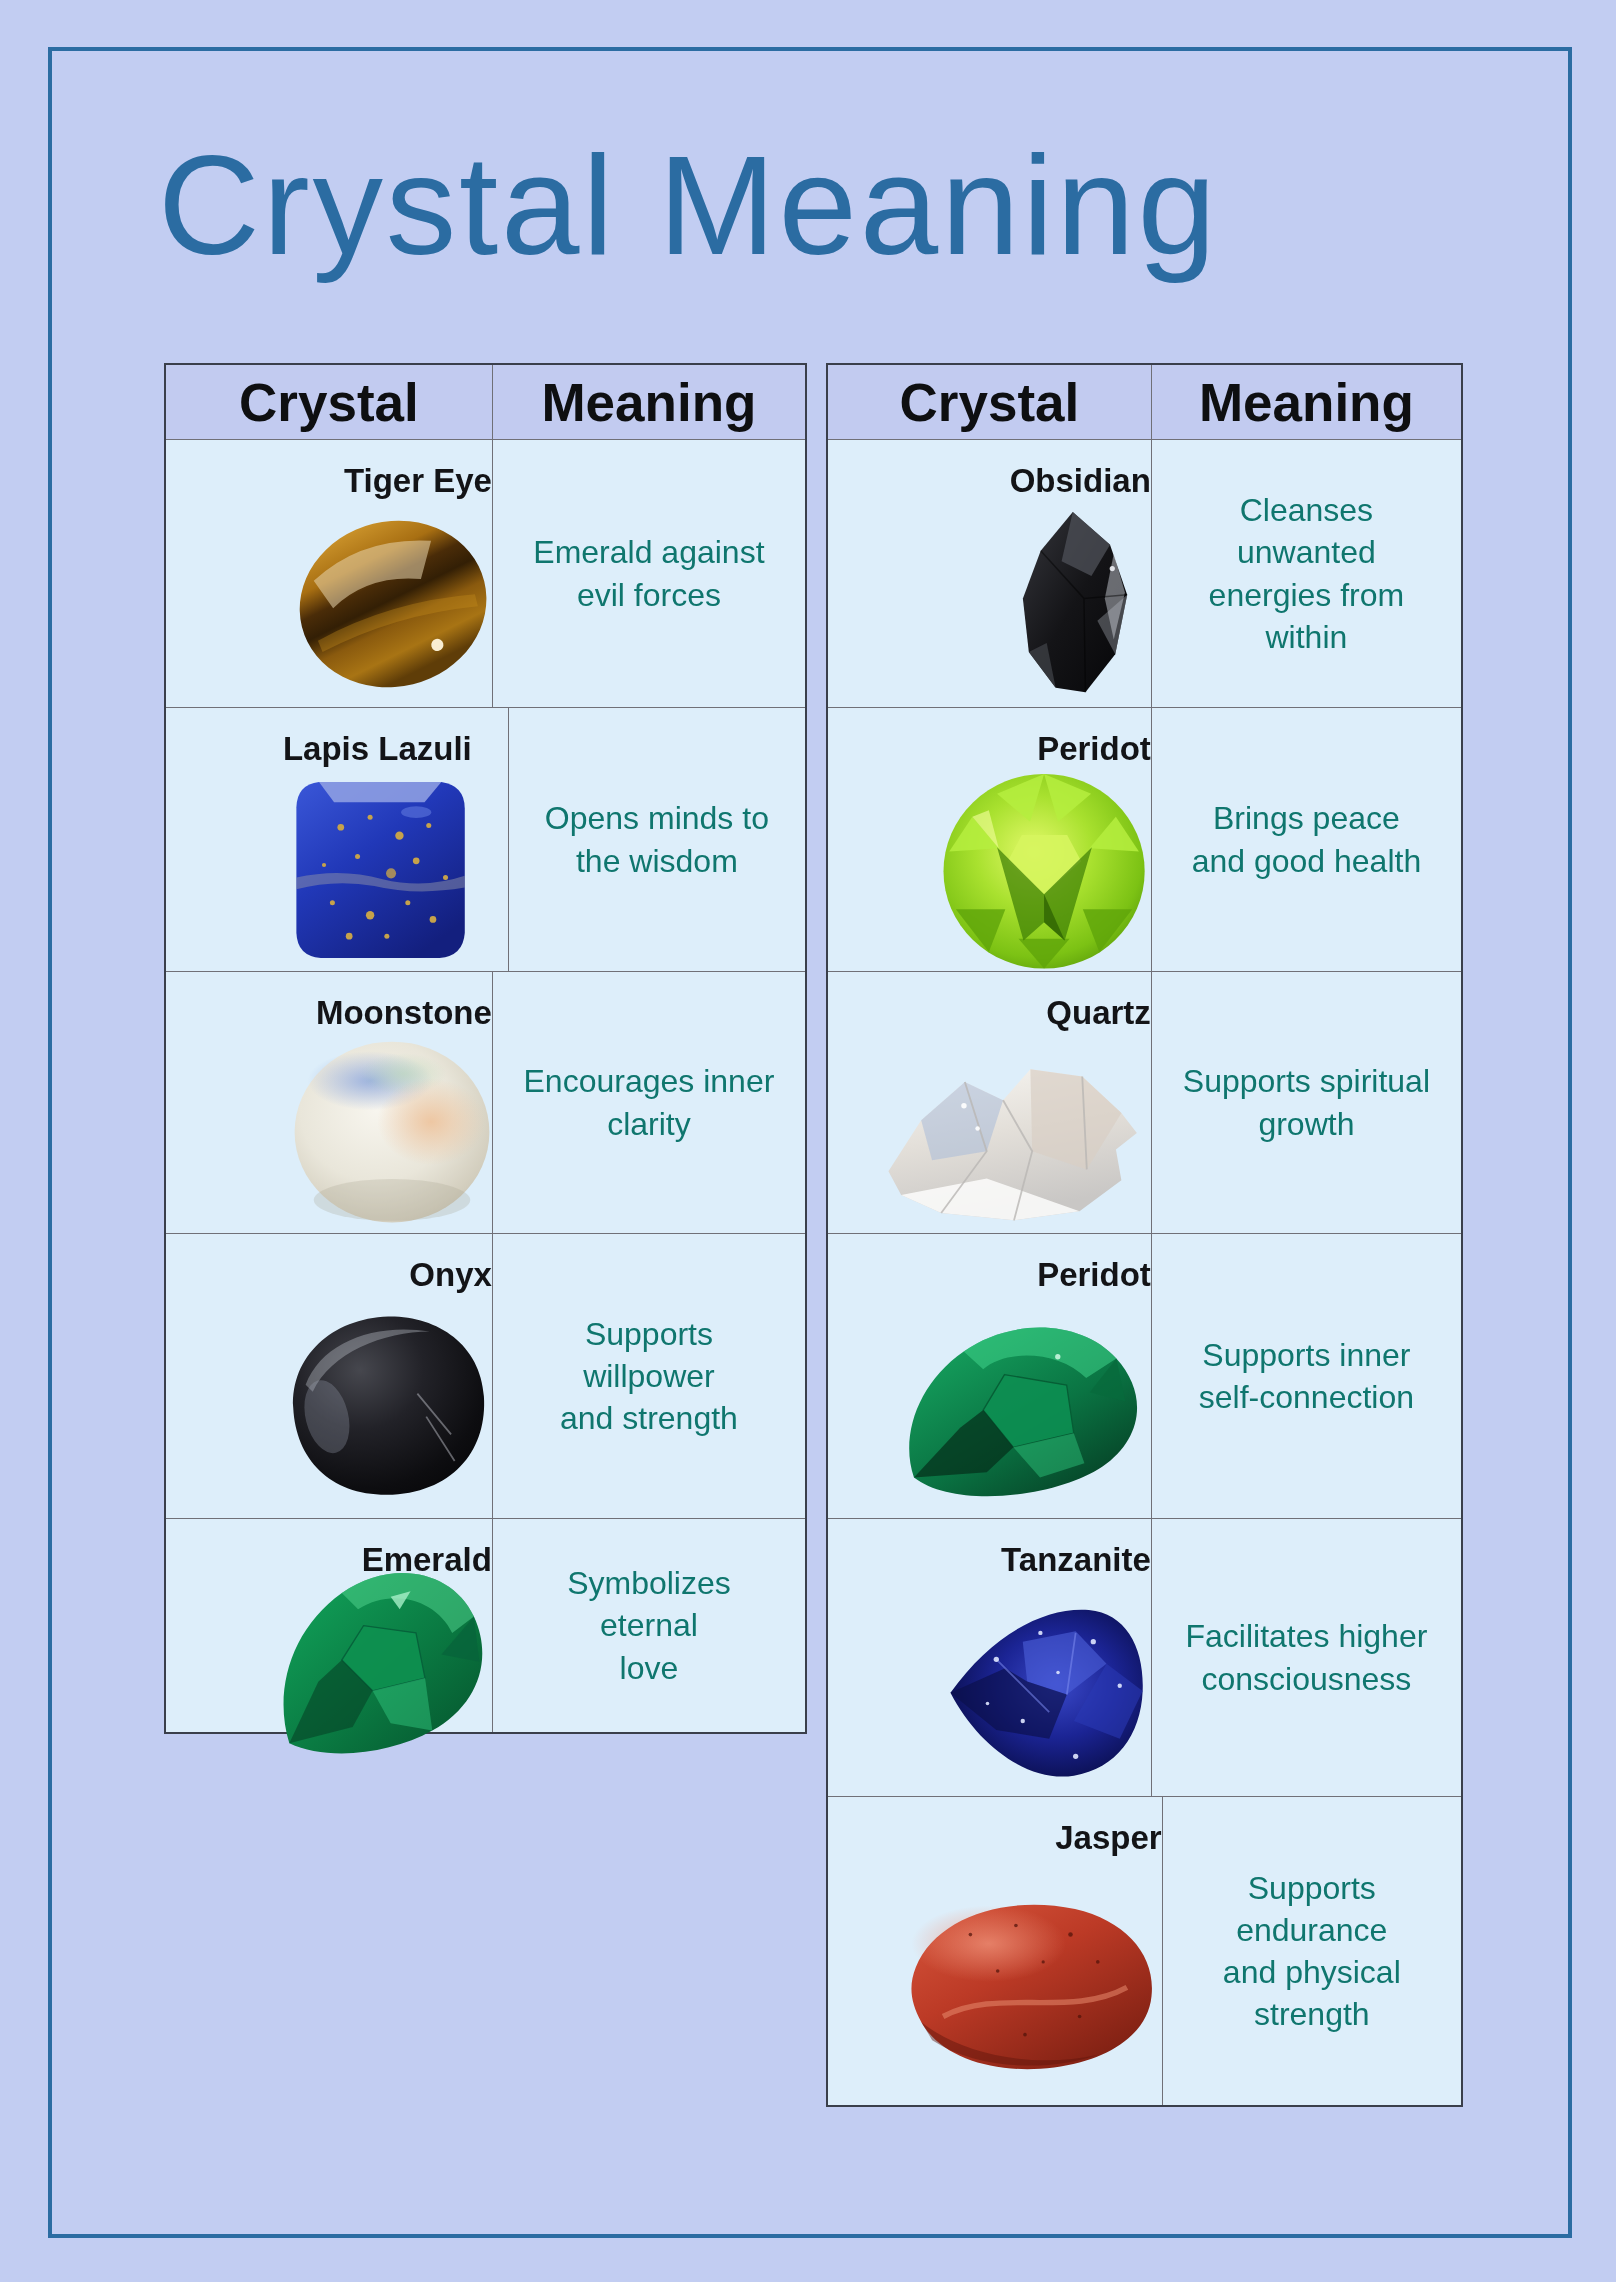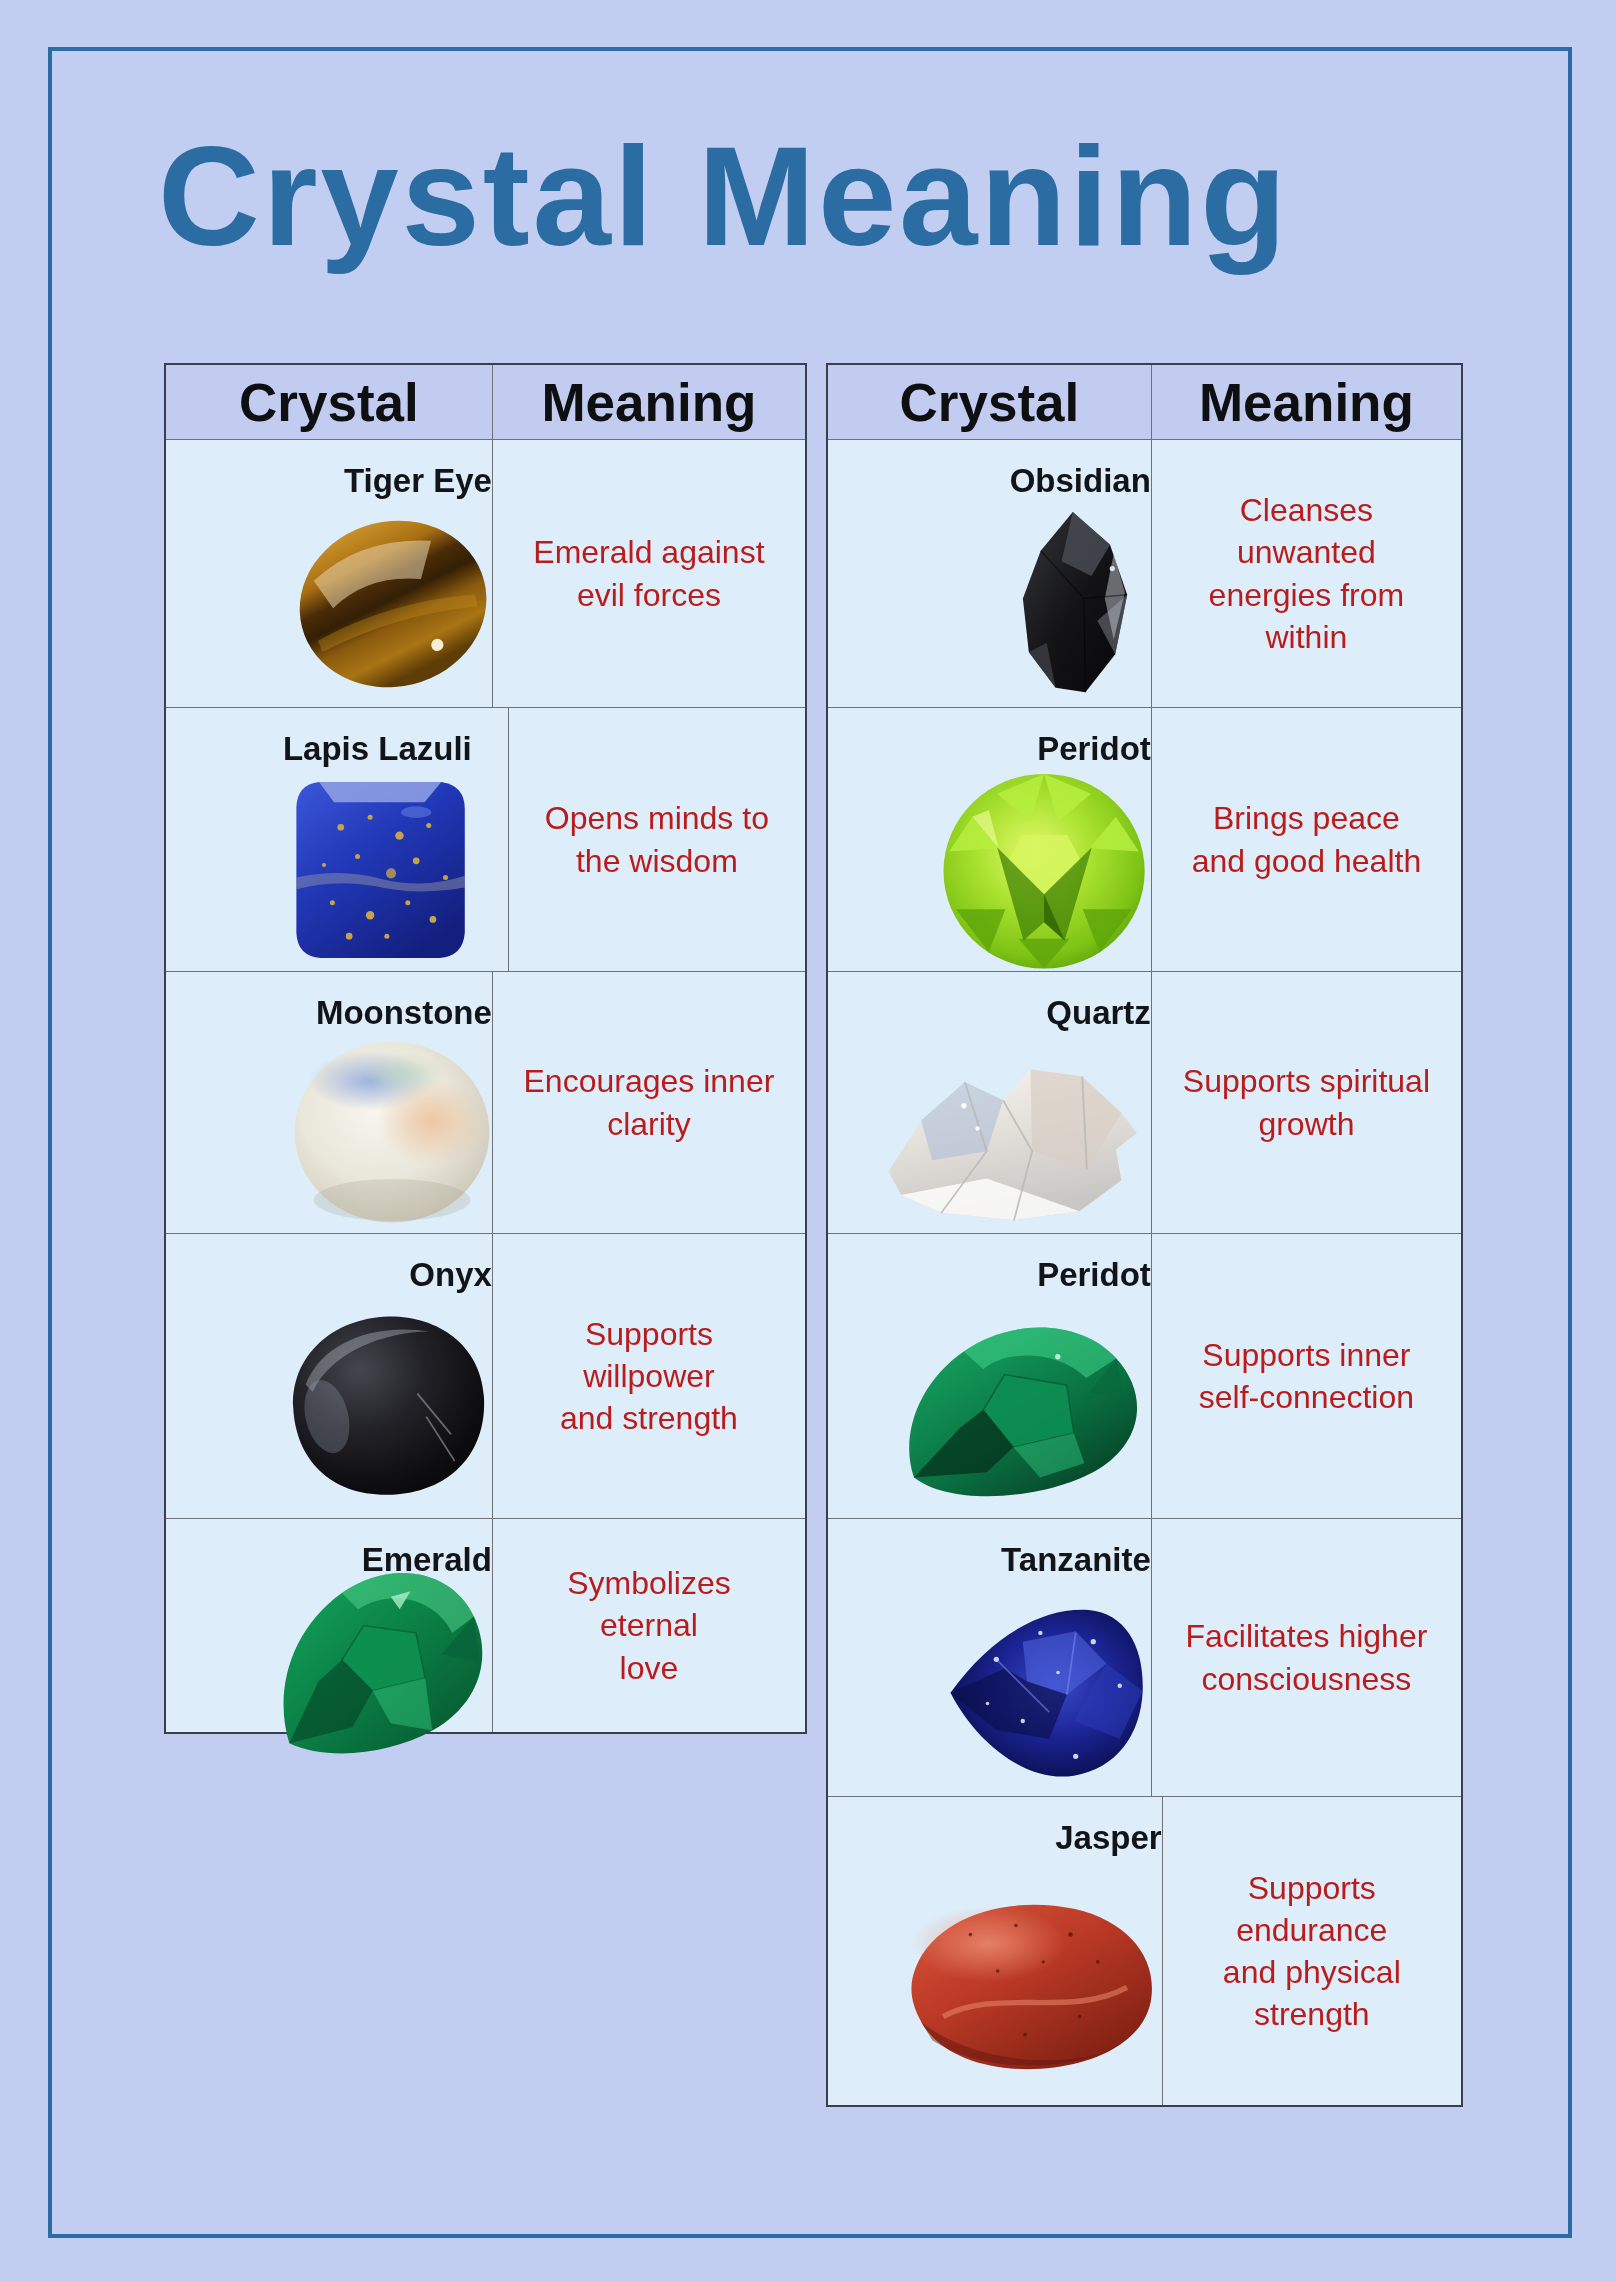--- a/index.html
+++ b/index.html
@@ -1,37 +1,37 @@
 <!DOCTYPE html>
 <html style="font-size:14.7px"><head>
 <meta charset="utf-8">
 <style>
   html,body{margin:0;padding:0;}
   body{font-family:"Liberation Sans",sans-serif;}
   .poster{position:relative;width:1616px;height:2282px;background:#c2cdf2;overflow:hidden;}
   .frame{position:absolute;left:48px;top:47px;width:1524px;height:2191px;
          border:4.6px solid #2b6ca2;box-sizing:border-box;}
-  .page-title{position:absolute;left:158px;top:126px;font-size:141px;font-weight:700;
+  .page-title{position:absolute;left:158px;top:135px;font-size:141px;font-weight:400;
          color:#2b6ca2;letter-spacing:2.8px;line-height:1;white-space:nowrap;}
   .gtable{position:absolute;top:363px;border:2.8px solid #3a3f4b;box-sizing:border-box;
          display:flex;flex-direction:column;}
   .gtable.left{left:164px;width:643px;}
   .gtable.right{left:826px;width:637px;}
   .thead{display:flex;height:74px;background:#c2cbf0;flex:none;}
   .th{display:flex;align-items:center;justify-content:center;font-size:53px;font-weight:bold;
       color:#0e0f11;box-sizing:border-box;}
   .tr{display:flex;background:#ddeefa;border-top:1.8px solid #707077;flex:none;box-sizing:border-box;}
   .col-crystal{width:51%;box-sizing:border-box;}
   .col-meaning{width:49%;border-left:1.8px solid #707077;box-sizing:border-box;}
   .crystal-cell{display:flex;flex-direction:column;align-items:flex-end;}
   .crystal-name{margin-top:22px;font-size:33px;font-weight:bold;color:#131417;flex:none;}
   .gem{flex:1;display:flex;align-items:center;justify-content:center;min-height:0;}
   .gem svg{display:block;}
   .meaning-cell{display:flex;align-items:center;justify-content:center;padding:0 27.5px;}
-  .meaning-text{font-size:32px;line-height:1.32;color:#b91c1c;text-align:center;white-space:pre-line;}
+  .meaning-text{font-size:32px;line-height:1.32;color:#0f766e;text-align:center;white-space:pre-line;}
 </style>
 </head>
 <body>
 
 <div class="poster">
   <div class="frame"></div>
   <div class="page-title">Crystal Meaning</div>
 
   <div class="gtable left">
     <div class="thead">

